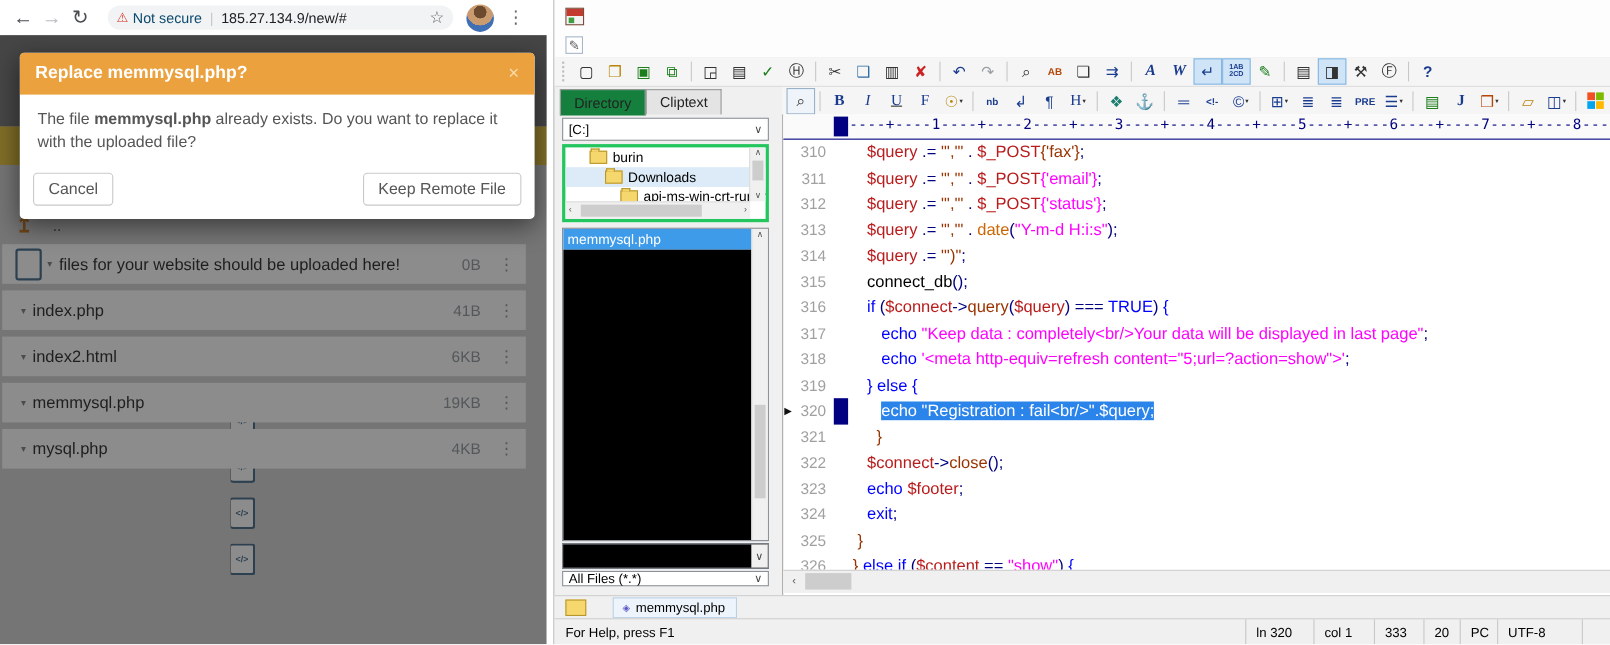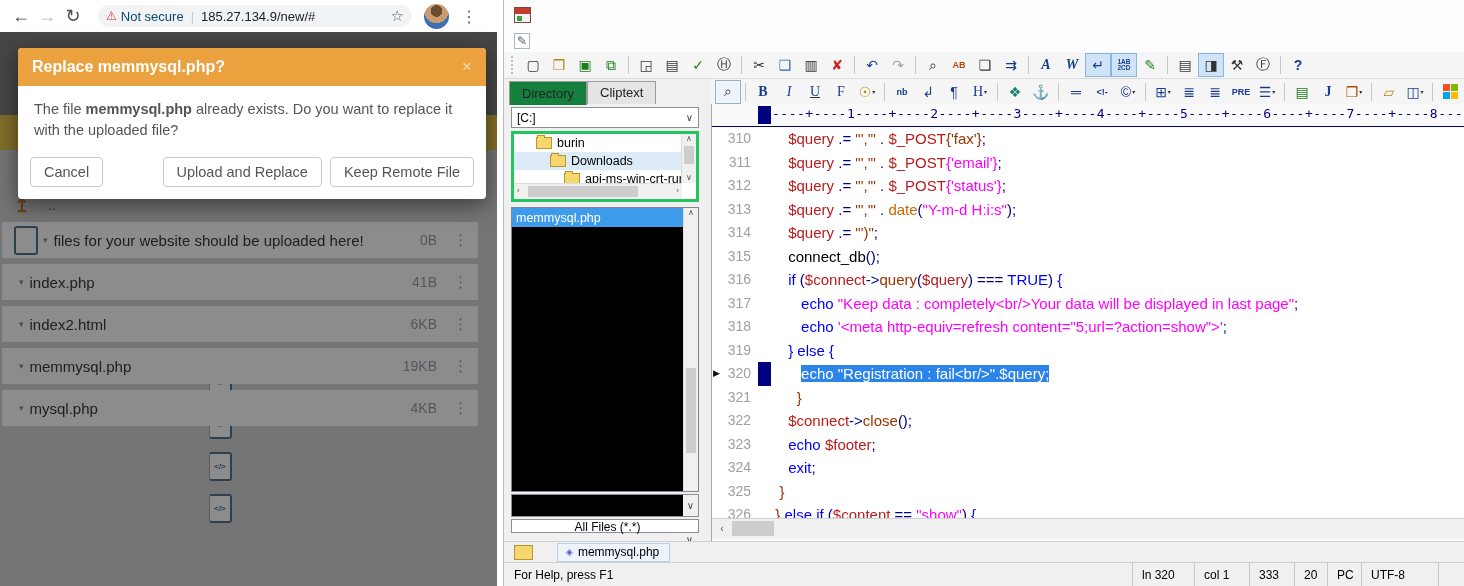--- a/index.html
+++ b/index.html
@@ -78,21 +78,21 @@
   .fold::before{content:"";position:absolute;left:0;top:-3px;width:6px;height:2px;background:#f5d76e;border:1px solid #b8962e;border-bottom:none;}
   .vs{position:absolute;right:0;top:0;bottom:16px;width:14px;background:#f0f0f0;border-left:1px solid #dcdcdc;font-size:8px;color:#555;text-align:center;}
   .vs .thumb{position:absolute;left:2px;width:10px;background:#cdcdcd;}
   .hs{position:absolute;left:0;right:14px;bottom:0;height:15px;background:#f0f0f0;border-top:1px solid #dcdcdc;font-size:8px;color:#555;}
   .hs .thumb{position:absolute;top:2px;height:11px;background:#cdcdcd;}
   .filebox{position:absolute;left:7px;top:207px;width:188px;height:285px;background:#fff;border:1px solid #828790;box-sizing:border-box;overflow:hidden;}
   .fsel{height:19px;background:#3d9be9;color:#fff;font-size:12.5px;display:flex;align-items:center;padding-left:4px;margin-right:14px;}
   .redact{position:absolute;left:0;top:19px;right:14px;bottom:0;background:#000;}
   .blackcombo{position:absolute;left:7px;top:494px;width:188px;height:23px;border:1px solid #8a8f98;box-sizing:border-box;background:#000;display:flex;align-items:center;cursor:pointer;}
   .blackcombo .chev{margin-left:auto;background:#f0f0f0;color:#444;font-size:10px;height:100%;display:flex;align-items:center;padding:0 4px;}
-  .allfiles{top:519px;height:14px;flex-direction:column;}
+  .allfiles{top:519px;height:14px;}
   
   .code{position:absolute;left:207px;top:104px;right:0;bottom:45px;background:#fff;border-left:1px solid #a8a8a8;overflow:hidden;}
   .ruler{position:absolute;left:0;top:0;right:0;height:22px;background:#fafafa;border-bottom:1px solid #000080;overflow:hidden;}
   .ruler .blk{position:absolute;left:46px;top:2px;width:13px;height:18px;background:#000080;}
   .ruler .dash{position:absolute;left:60px;top:2px;font-family:"DejaVu Sans Mono",monospace;font-size:13px;color:#000080;white-space:nowrap;letter-spacing:0.5px;}
   .lines{position:absolute;left:0;top:23px;right:0;height:391px;overflow:hidden;}
   .cl{display:flex;height:23.5px;line-height:23.5px;font-size:15px;white-space:nowrap;}
   .cl-num{width:46px;flex:0 0 46px;text-align:right;padding-right:7px;color:#a0a0a0;font-size:14px;box-sizing:border-box;position:relative;}
   .cl-mark{position:absolute;left:1px;top:0;color:#111;font-size:9px;}
   .cl-margin{width:13px;flex:0 0 13px;}
@@ -182,21 +182,20 @@
 
       <div class="dlg">
         <div class="dlg-h">
           <span class="dlg-title">Replace memmysql.php?</span>
           <span class="dlg-x">×</span>
         </div>
         <div class="dlg-b"><span>The file </span><b>memmysql.php</b><span> already exists. Do you want to replace it with the uploaded file?</span></div>
         <div class="dlg-f">
           <button class="dbtn">Cancel</button>
           <span class="dspacer"></span>
-          <button class="dbtn">Upload and Replace</button>
           <button class="dbtn">Keep Remote File</button>
         </div>
       </div>
     </div>
   </div>
 
   <div class="ep">
     <div class="ep-title">
       <span class="ep-appicon"></span>
     </div>

